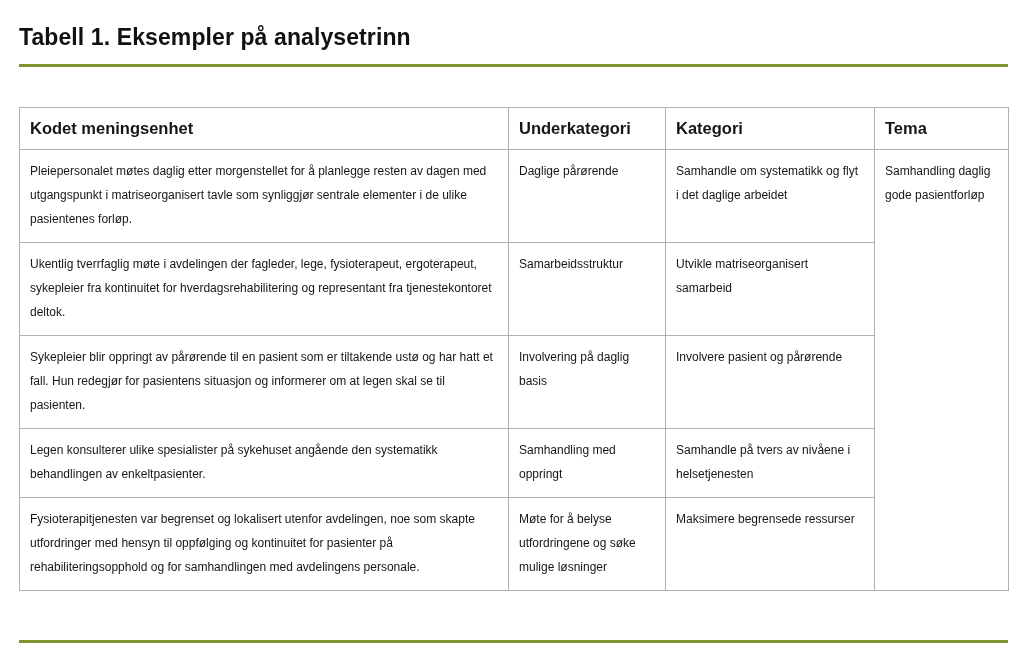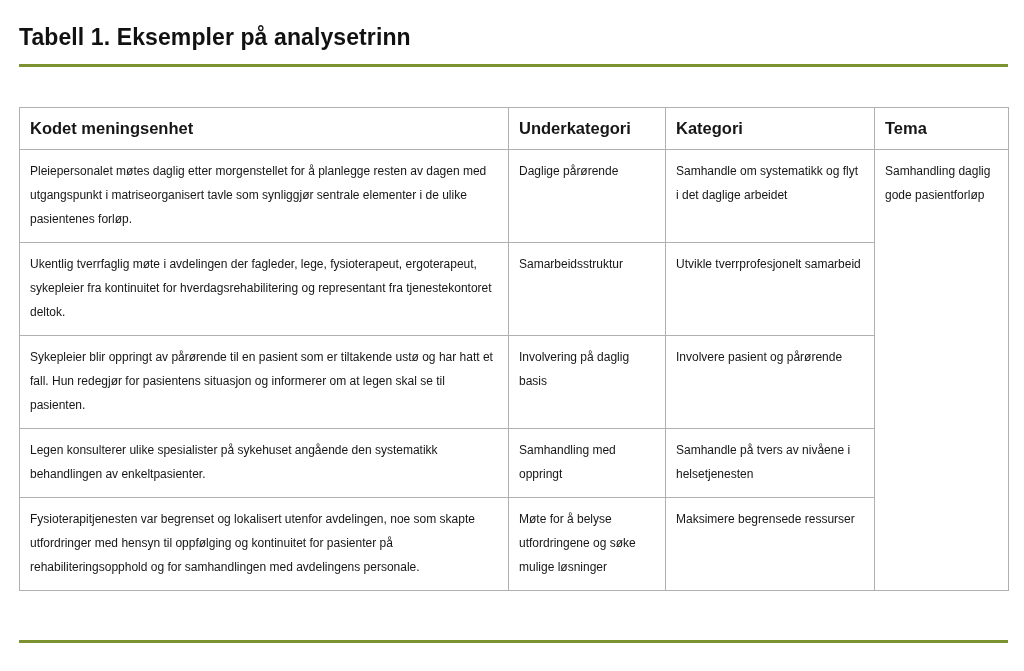--- a/index.html
+++ b/index.html
@@ -128,21 +128,21 @@
       <tbody>
         <tr>
           <td>Pleiepersonalet møtes daglig etter morgenstellet for å planlegge resten av dagen med utgangspunkt i matriseorganisert tavle som synliggjør sentrale elementer i de ulike pasientenes forløp.</td>
           <td>Daglige pårørende</td>
           <td>Samhandle om systematikk og flyt i det daglige arbeidet</td>
           <td class="tema-cell" rowspan="5">Samhandling daglig gode pasientforløp</td>
         </tr>
         <tr>
           <td>Ukentlig tverrfaglig møte i avdelingen der fagleder, lege, fysioterapeut, ergoterapeut, sykepleier fra kontinuitet for hverdagsrehabilitering og representant fra tjenestekontoret deltok.</td>
           <td>Samarbeidsstruktur</td>
-          <td>Utvikle tverrprofesjonelt samarbeid</td>
+          <td>Utvikle matriseorganisert samarbeid</td>
         </tr>
         <tr>
           <td>Sykepleier blir oppringt av pårørende til en pasient som er tiltakende ustø og har hatt et fall. Hun redegjør for pasientens situasjon og informerer om at legen skal se til pasienten.</td>
           <td>Involvering på daglig basis</td>
           <td>Involvere pasient og pårørende</td>
         </tr>
         <tr>
           <td>Legen konsulterer ulike spesialister på sykehuset angående den systematikk behandlingen av enkeltpasienter.</td>
           <td>Samhandling med oppringt</td>
           <td>Samhandle på tvers av nivåene i helsetjenesten</td>

